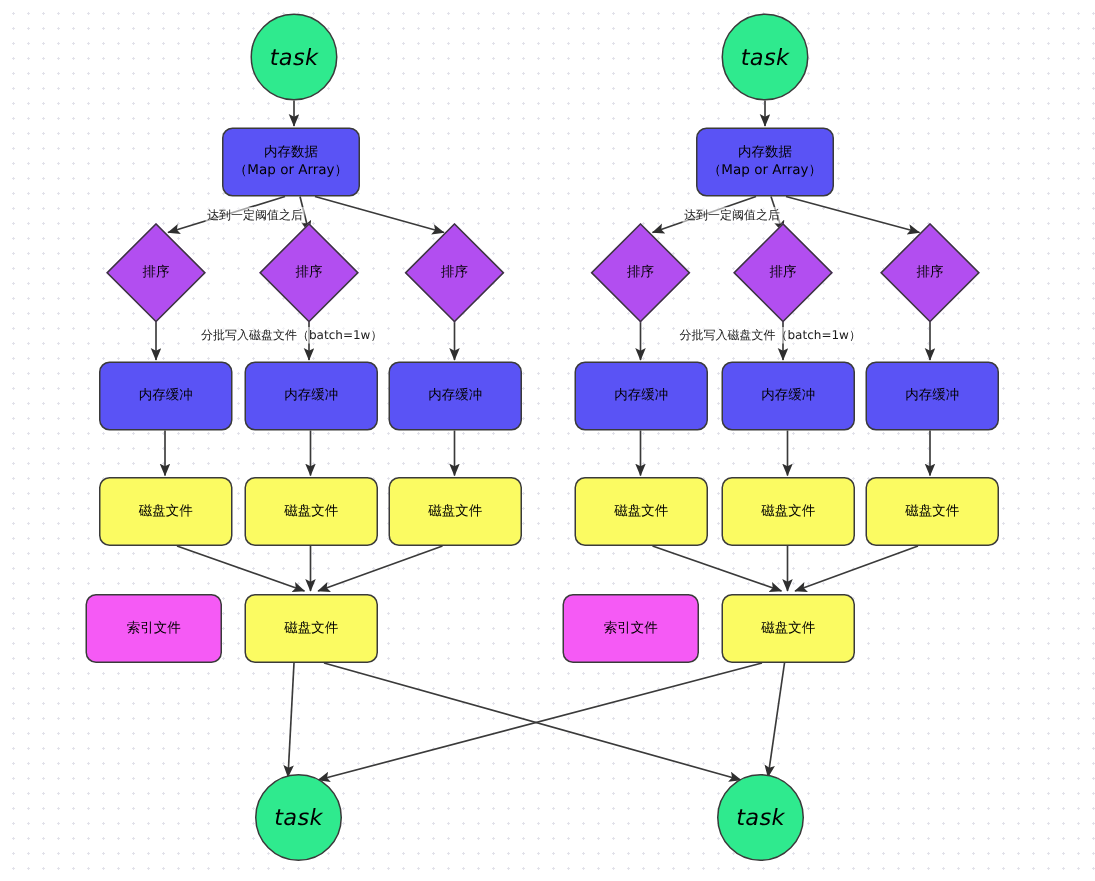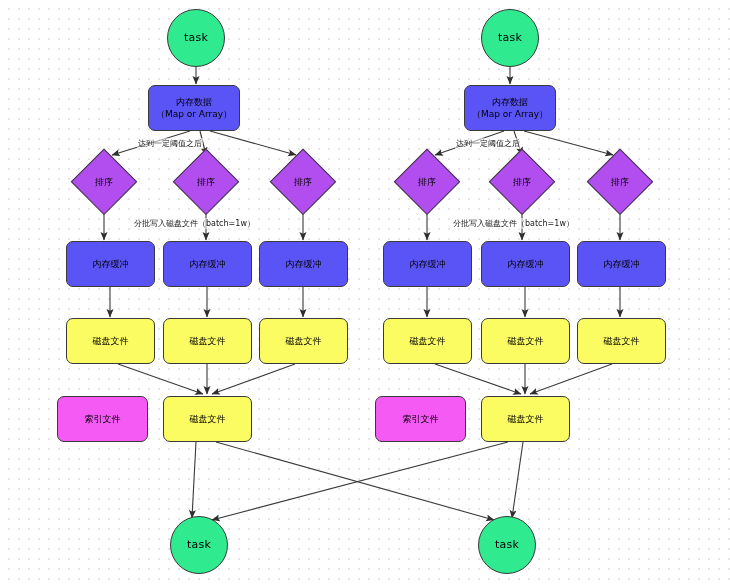--- a/index.html
+++ b/index.html
@@ -40,22 +40,23 @@
     font-size: 9px;
     line-height: 1.35;
     z-index: 3;
   }
   .node-task {
     border-radius: 50%;
     background: #2fea8e;
     border: 1px solid #3a3a3a;
   }
   .node-task .node-label {
-    font-size: 11px;
+    font-size: 15px;
     letter-spacing: 0.2px;
+    font-style: italic;
   }
   .node-box {
     border-radius: 7px;
     border: 1px solid #3a3a3a;
   }
   .fill-blue   { background: #5a53f5; }
   .fill-yellow { background: #fbfb62; }
   .fill-pink   { background: #f55af5; justify-content: center; }
   .node-diamond {
     background: transparent;

